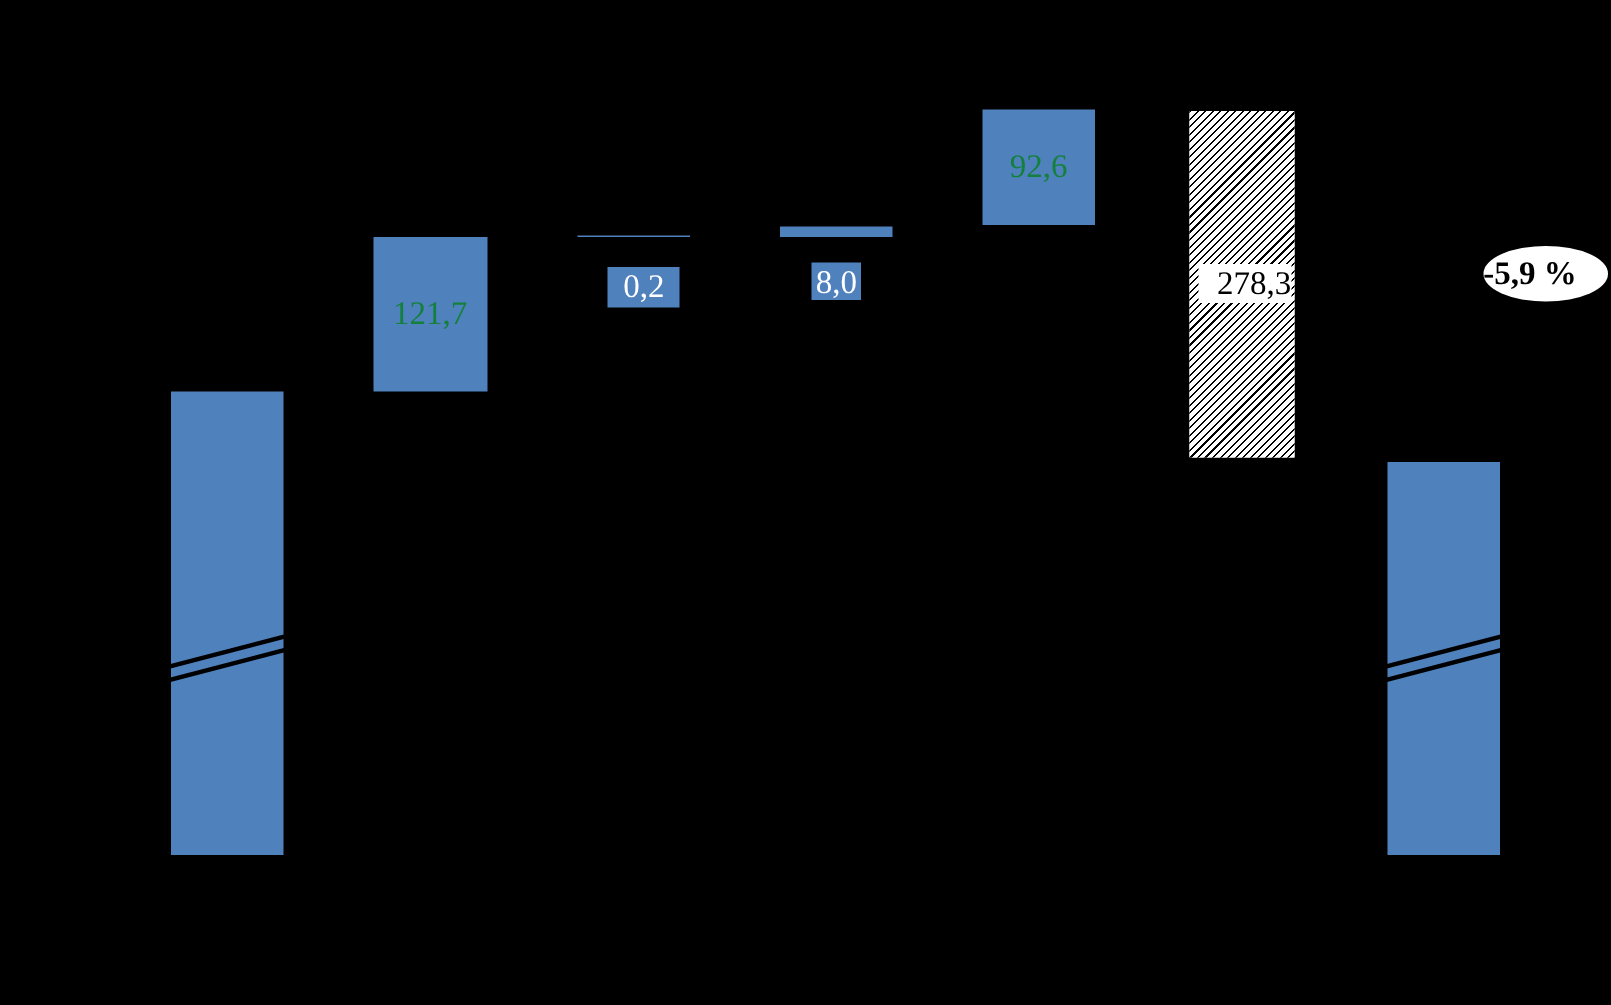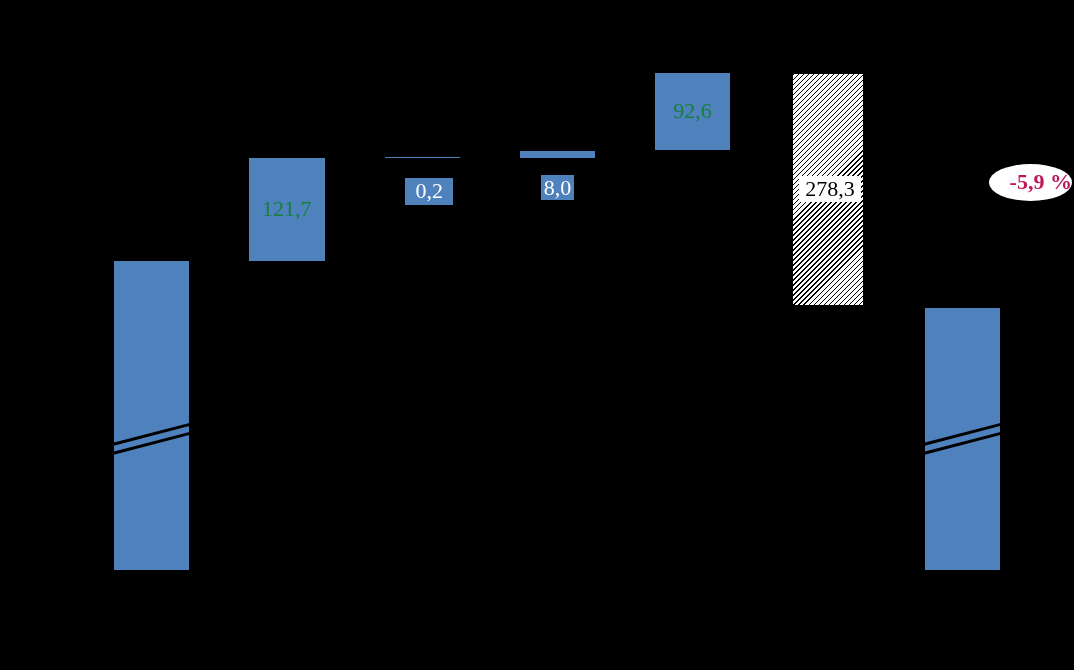--- a/index.html
+++ b/index.html
@@ -62,22 +62,22 @@
     height: 2.6px;
     background: #000000;
     transform: translate(-50%, -50%) rotate(-14.6deg);
   }
   .annotation-ellipse {
     position: absolute;
     border-radius: 50%;
     background: #ffffff;
     display: flex;
     align-items: center;
-    justify-content: flex-end;
-    color: #be185d;
+    justify-content: flex-start;
+    color: #000000;
     font-weight: bold;
     font-size: 22px;
     line-height: 1;
     white-space: nowrap;
   }
 </style>
 </head>
 <body>
 
 <div id="canvas">
@@ -90,21 +90,21 @@
     <div class="label-box blue-fill" style="left: 405.2px; top: 144.1px; width: 48px; height: 26.7px; margin-top: 34px;">
       <span>0,2</span>
     </div>
     <div class="bar blue" style="left: 519.9px; top: 150.7px; width: 75px; height: 6.9px;"></div>
     <div class="label-box blue-fill" style="left: 541.2px; top: 141.1px; width: 32.7px; height: 25.4px; margin-top: 34px;">
       <span>8,0</span>
     </div>
     <div class="bar blue" style="left: 655.2px; top: 72.9px; width: 74.4px; height: 77.6px;"></div>
     <span class="bar-label" style="left: 692.4px; top: 111.7px;">92,6</span>
     <div class="bar hatched" style="left: 793px; top: 74.2px; width: 69.9px; height: 230.5px;"></div>
-    <div class="label-box white-fill" style="left: 799.3px; top: 175.5px; width: 61.6px; height: 26.5px;">
+    <div class="label-box white-fill" style="left: 799.3px; top: 175.5px; width: 61.6px; height: 26.5px; justify-content: flex-end;">
       <span>278,3</span>
     </div>
     <div class="bar blue" style="left: 925.1px; top: 307.9px; width: 74.9px; height: 262.1px;"></div>
     <div class="break-line" style="width: 80px; left: 962.55px; top: 433.9px;"></div>
     <div class="break-line" style="width: 80px; left: 962.55px; top: 443.4px;"></div>
     <div class="annotation-ellipse" style="left: 988.9px; top: 164.2px; width: 83px; height: 36.6px;">
       <span>-5,9 %</span>
     </div>
   </div>
 

